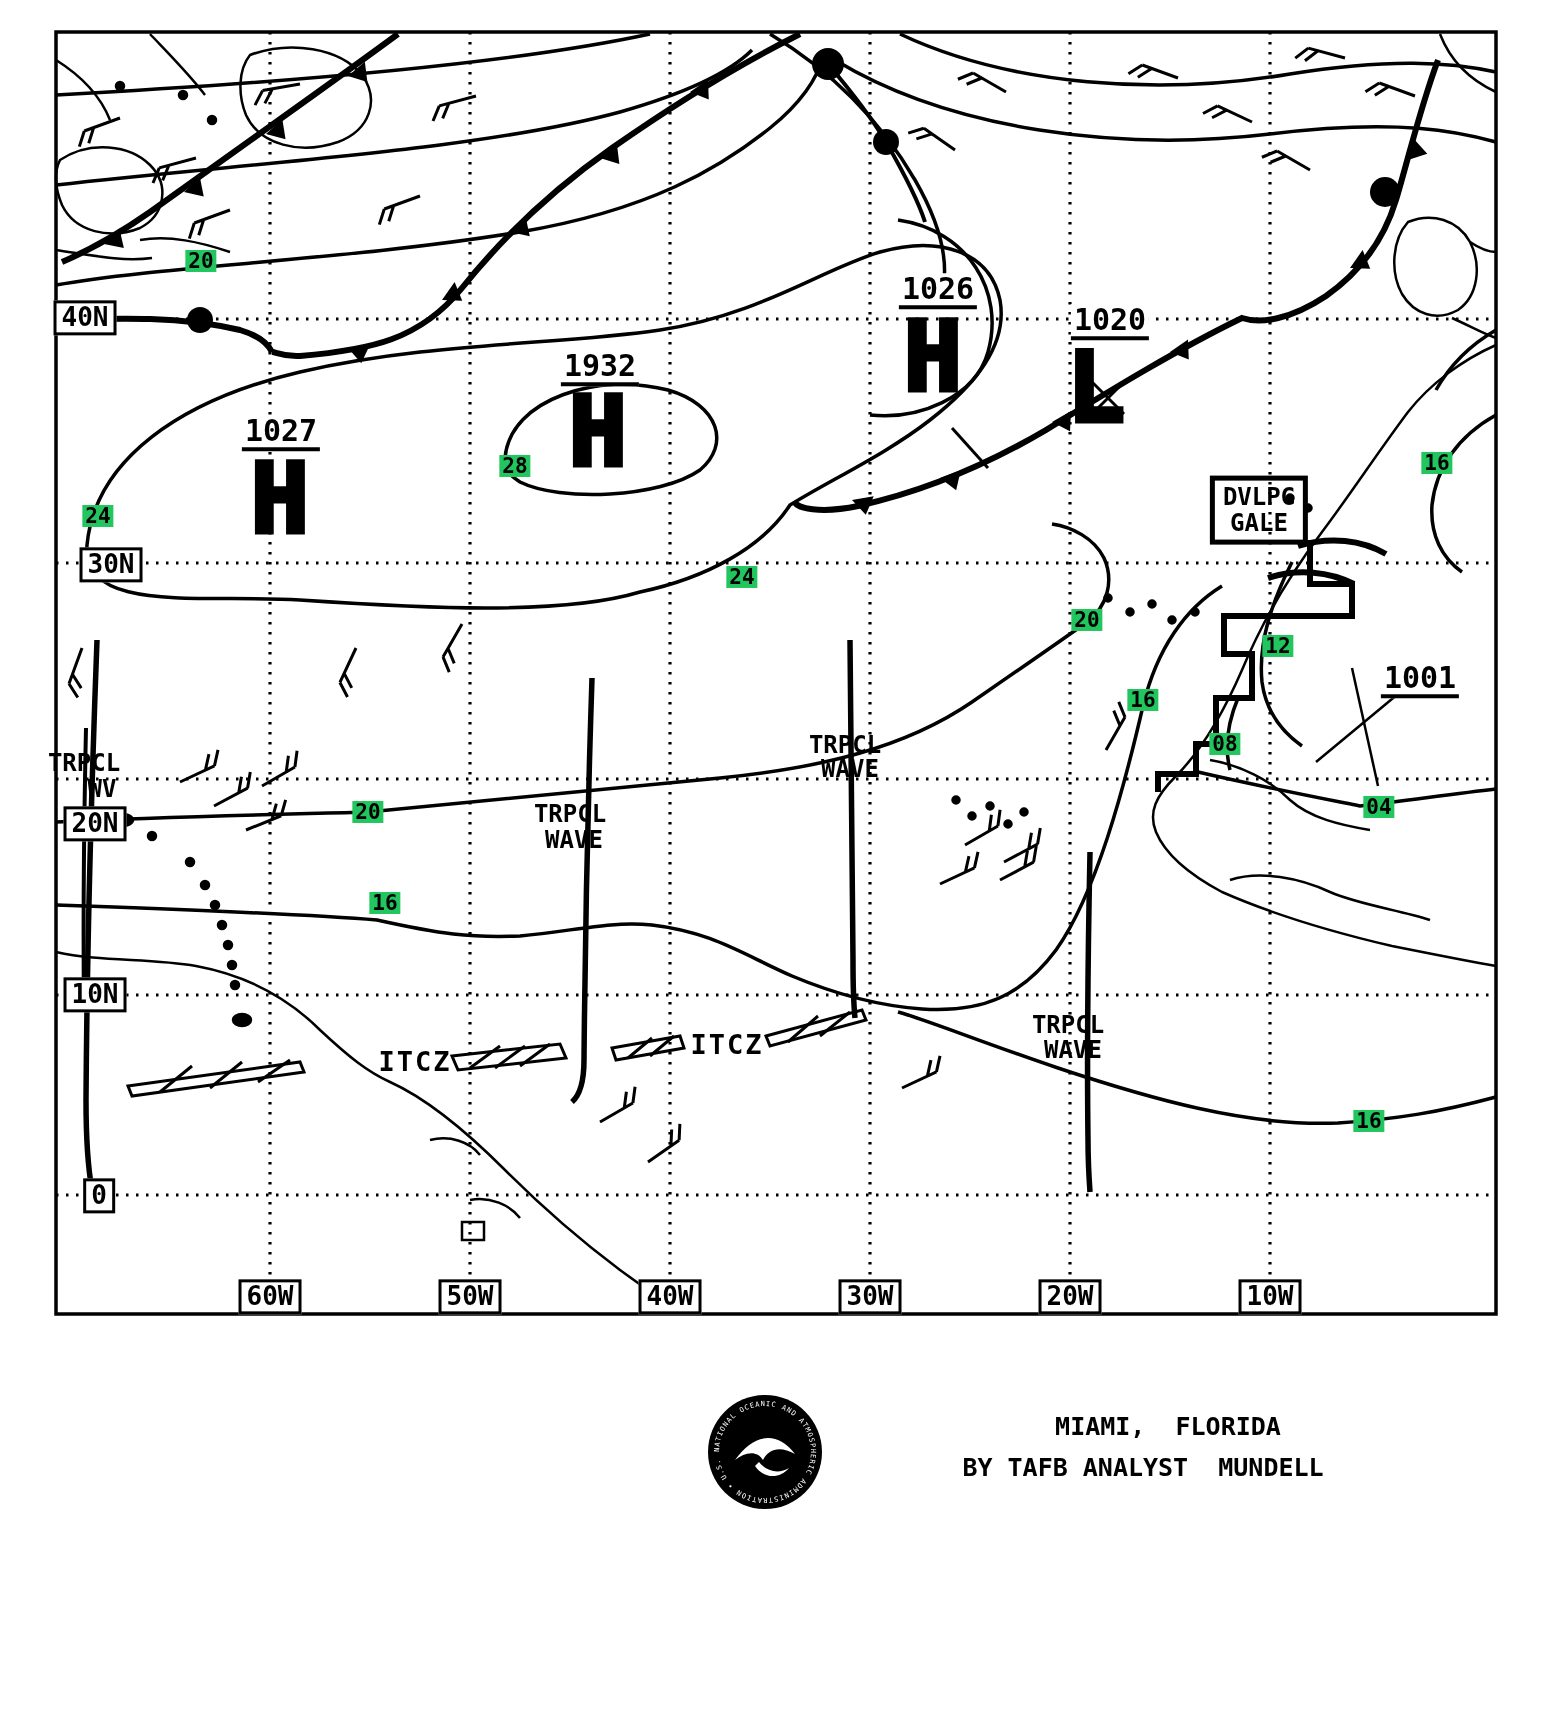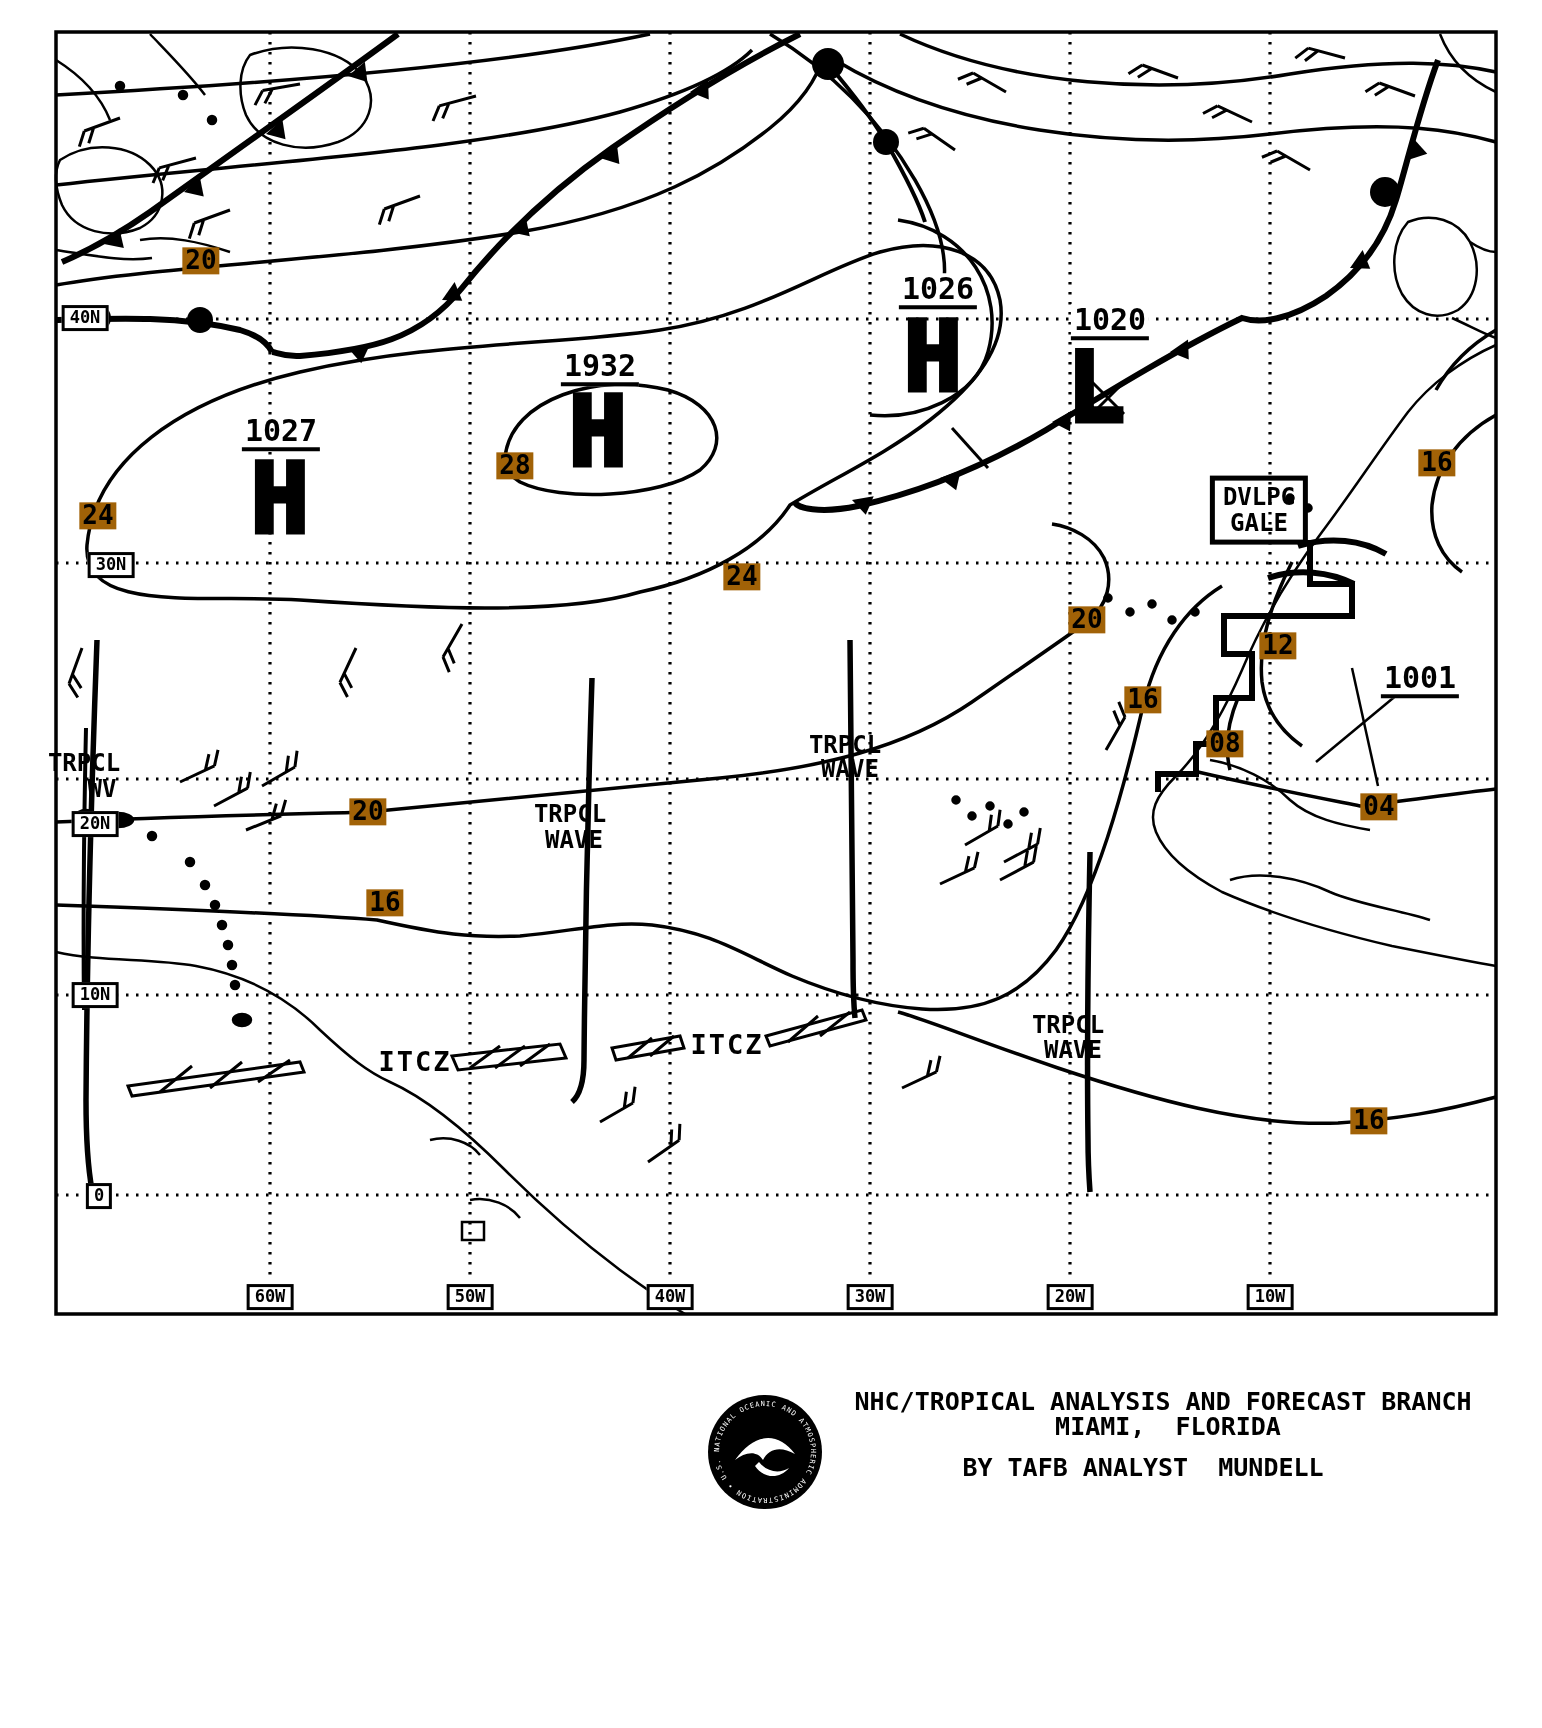--- a/index.html
+++ b/index.html
@@ -1,24 +1,24 @@
 <!DOCTYPE html>
 <html><head>
 <meta charset="utf-8">
 <style>
   html,body{margin:0;padding:0;background:#ffffff;}
   #page{position:relative;width:1542px;height:1728px;background:#fff;overflow:hidden;
         font-family:"DejaVu Sans Mono","Liberation Mono",monospace;color:#000;}
   svg{position:absolute;left:0;top:0;}
   .lbl{position:absolute;transform:translate(-50%,-50%);font-weight:bold;white-space:pre;
        line-height:1.05;text-align:center;}
-  .iso{font-size:26px;background:#a16207;padding:0 3px;}
+  .iso{font-size:21px;background:#22c55e;padding:0 3px;}
   .pval{font-size:30px;background:#fff;padding:0 3px;border-bottom:4px solid #000;}
   .psym{font-size:96px;background:transparent;-webkit-text-stroke:5px #000;}
-  .geo{font-size:17px;background:#fff;border:3px solid #000;padding:1px 5px;}
+  .geo{font-size:26px;background:#fff;border:3px solid #000;padding:1px 5px;}
   .ann{font-size:24px;background:transparent;}
   .itcz{font-size:27px;background:transparent;letter-spacing:2px;}
   .galebox{font-size:24px;background:transparent;border:5px solid #000;padding:3px 8px;line-height:1.1;}
   .foot{font-size:25px;background:transparent;}
 </style>
 </head>
 <body>
 
 <div id="page">
 
@@ -271,21 +271,20 @@
 
 <div class="lbl ann" style="left:1068px;top:1026px;">TRPCL</div>
 <div class="lbl ann" style="left:1073px;top:1051px;">WAVE</div>
 
 <div class="lbl ann" style="left:84px;top:764px;">TRPCL</div>
 <div class="lbl ann" style="left:102px;top:790px;">WV</div>
 
 <div class="lbl itcz" style="left:415px;top:1062px;">ITCZ</div>
 <div class="lbl itcz" style="left:727px;top:1045px;">ITCZ</div>
 
-<div class="lbl foot" style="left:1163px;top:1402px;">NHC/TROPICAL ANALYSIS AND FORECAST BRANCH</div>
 <div class="lbl foot" style="left:1168px;top:1427px;">MIAMI,  FLORIDA</div>
 <div class="lbl foot" style="left:1143px;top:1468px;">BY TAFB ANALYST  MUNDELL</div>
 
 <svg width="130" height="130" style="left:700px;top:1387px;" viewBox="-65 -65 130 130">
   <circle cx="0" cy="0" r="57" fill="#000"></circle>
   <path id="ringpath" d="M -46,0 A 46,46 0 1 1 46,0 A 46,46 0 1 1 -46,0" fill="none"></path>
   <text font-size="7" fill="#fff" font-family="DejaVu Sans Mono, monospace" letter-spacing="1">
     <textPath href="#ringpath">NATIONAL OCEANIC AND ATMOSPHERIC ADMINISTRATION • U.S. DEPARTMENT OF COMMERCE</textPath>
   </text>
   <path d="M-30,8 C-12,-18 12,-22 30,2 C16,-6 4,-4 -2,8 C-8,-2 -20,0 -30,8 Z" fill="#fff"></path>

